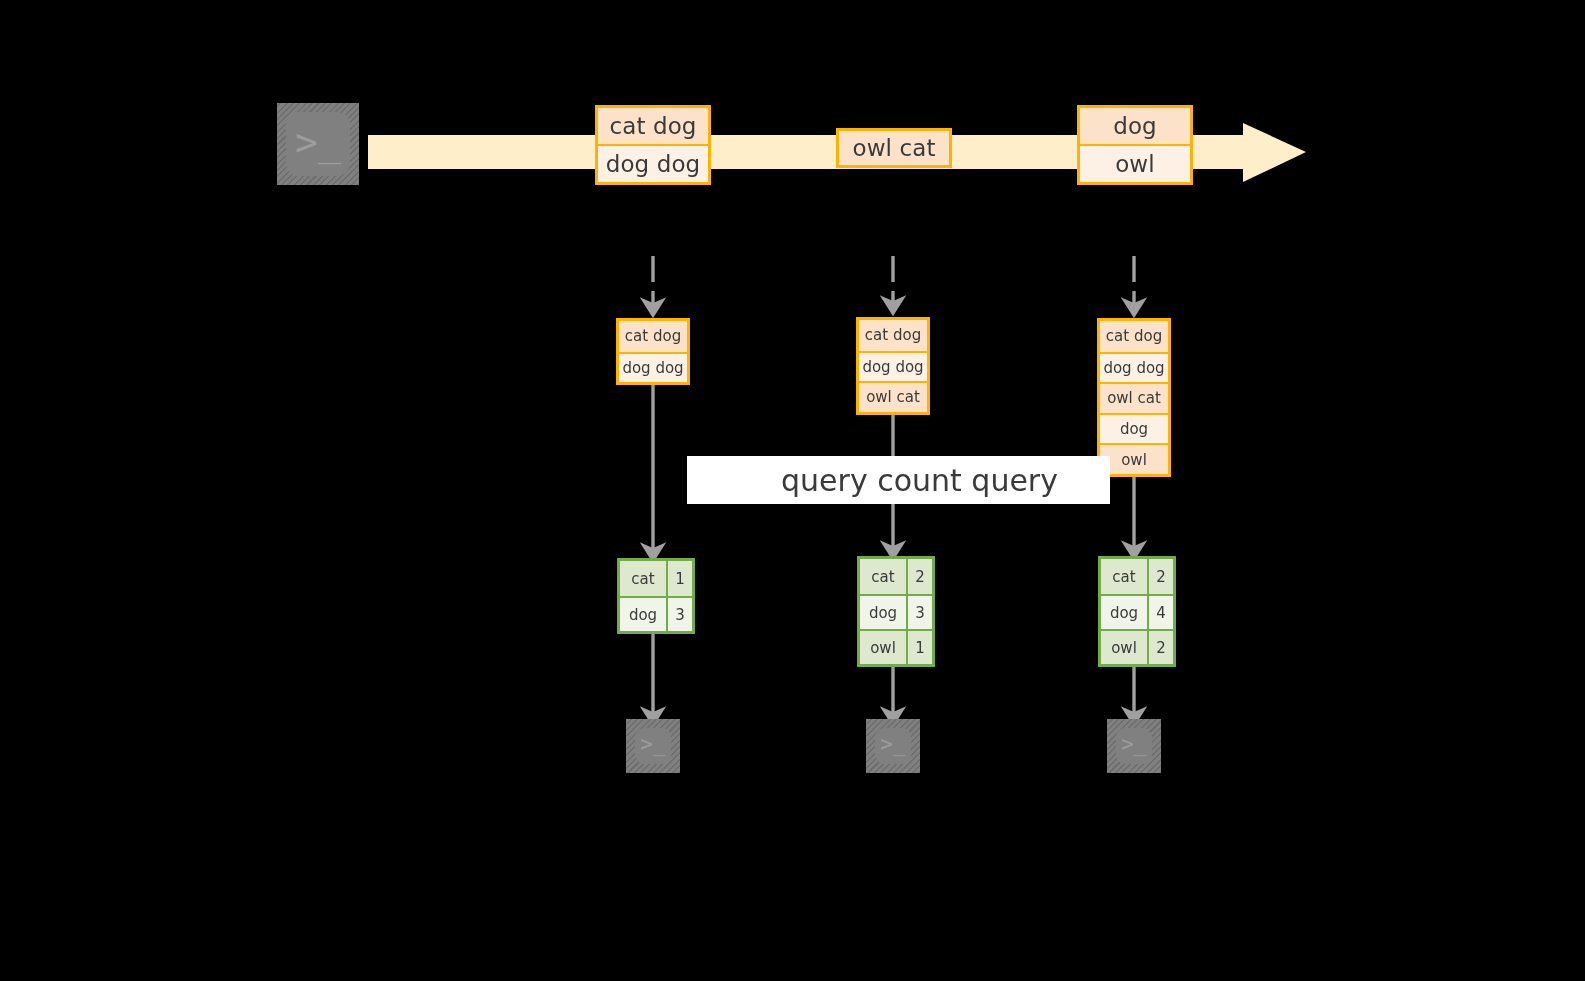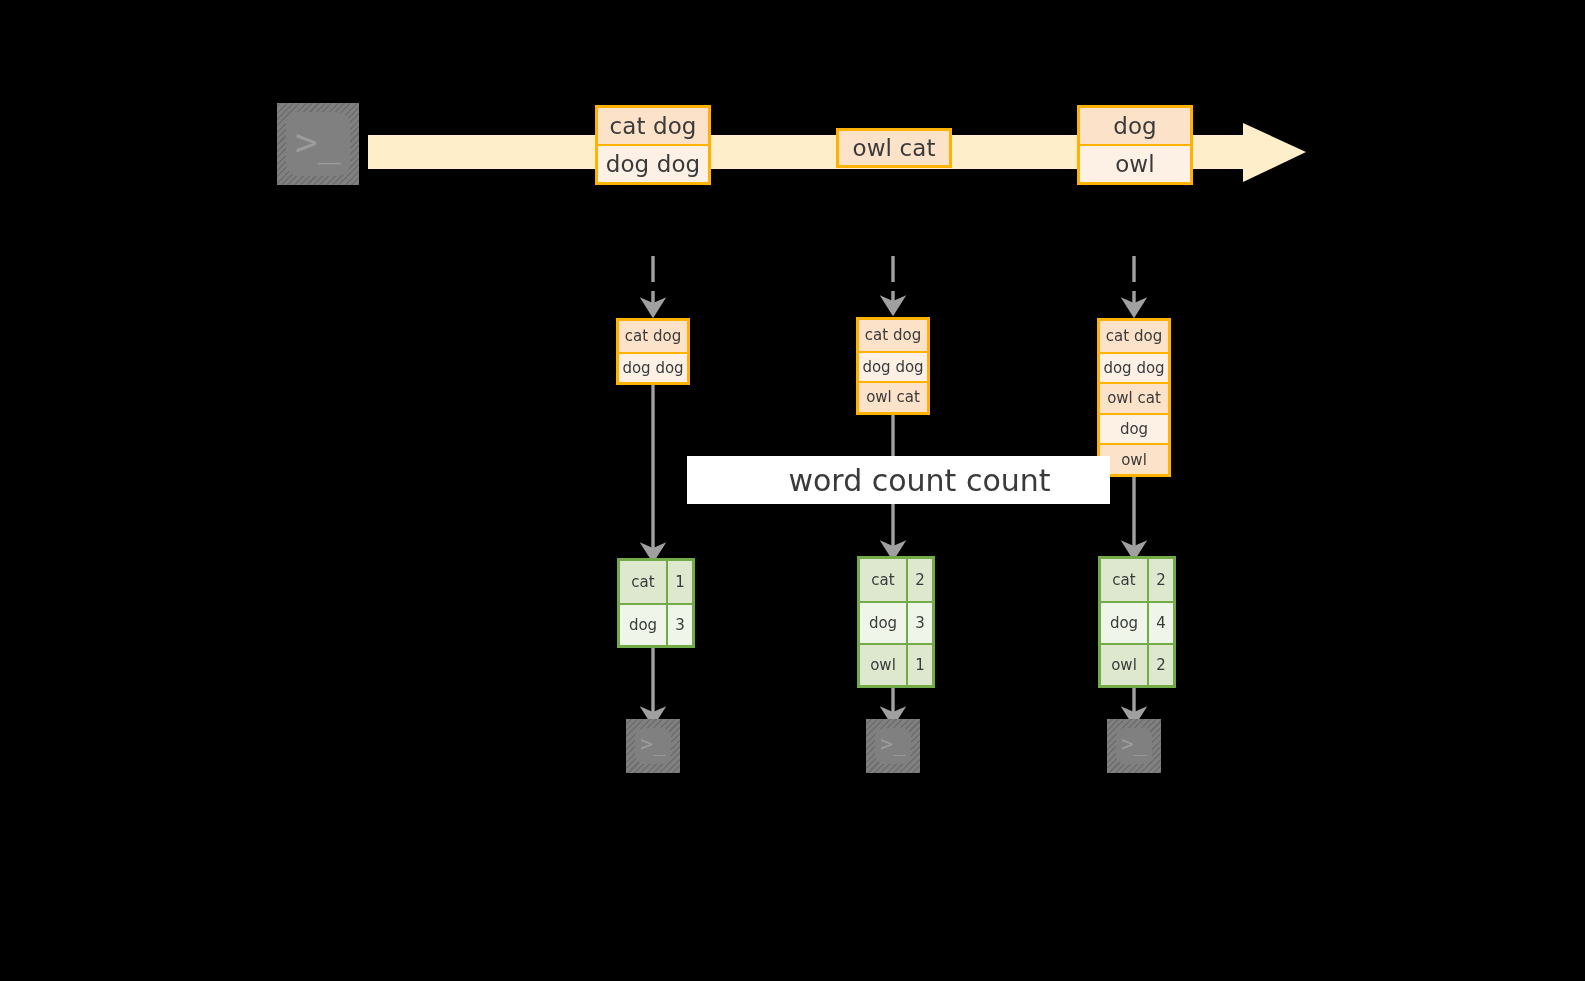--- a/index.html
+++ b/index.html
@@ -75,21 +75,21 @@
   .result-table {
     position: absolute;
     box-sizing: border-box;
     border: 3px solid #74ab49;
     display: flex;
     flex-direction: column;
     z-index: 5;
   }
   .result-table .trow {
     box-sizing: border-box;
-    height: 42px;
+    height: 35px;
     display: flex;
     text-align: right;
   }
   .result-table .trow + .trow { border-top: 2px solid #74ab49; }
   .result-table .tc {
     box-sizing: border-box;
     display: flex;
     align-items: center;
     justify-content: center;
     font-size: 15px;
@@ -219,21 +219,21 @@
 
   <div class="stack" style="left:1097px; top:318px; width:74px;">
     <div class="srow dark">cat dog</div>
     <div class="srow light">dog dog</div>
     <div class="srow dark">owl cat</div>
     <div class="srow light">dog</div>
     <div class="srow dark">owl</div>
   </div>
 
   <div id="query-banner" style="left:687px; top:456px; width:423px; height:48px;">
-    <span class="label">word count count</span>
+    <span class="label">query count query</span>
   </div>
 
   <div class="result-table" style="left:617px; top:558px;">
     <div class="trow dark">
       <div class="tc word">cat</div>
       <div class="tc num">1</div>
     </div>
     <div class="trow light">
       <div class="tc word">dog</div>
       <div class="tc num">3</div>

